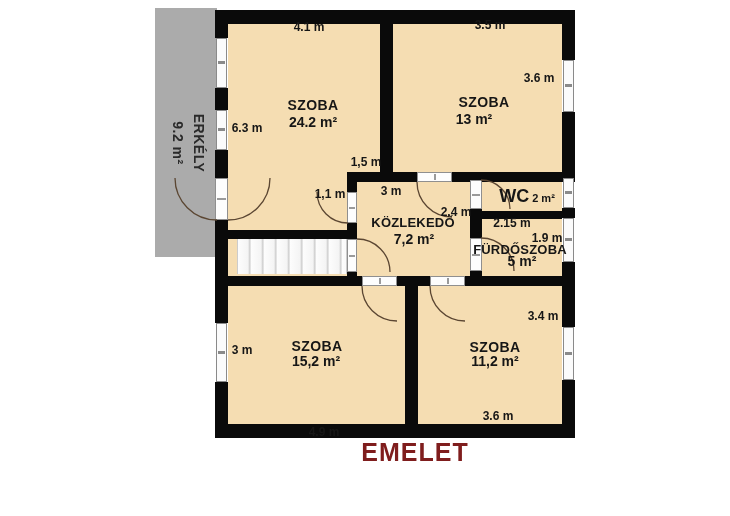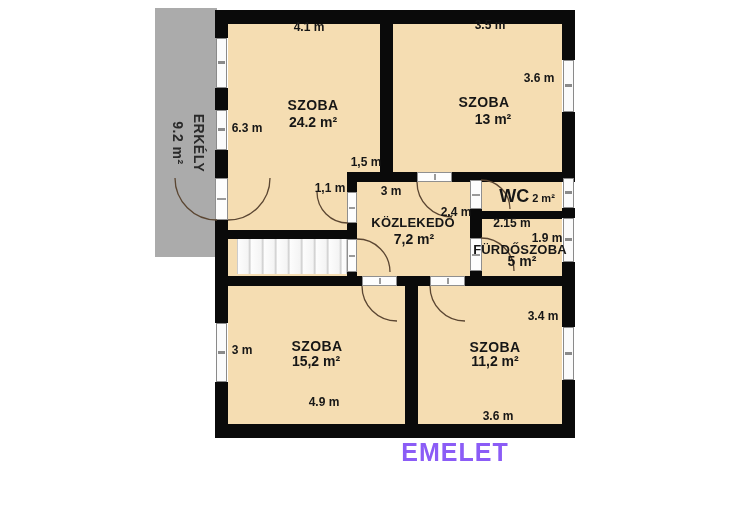--- a/index.html
+++ b/index.html
@@ -24,21 +24,21 @@
   .dim{font-size:12px;}
   .rname{font-size:14px;letter-spacing:0.4px;}
   .rname.small{font-size:13px;letter-spacing:0.2px;}
   .rarea{font-size:14px;}
   .wc-row{display:flex;align-items:baseline;gap:3px;}
   .wc-big{font-size:18px;font-weight:bold;color:#161616;text-align:center;}
   .wc-small{font-size:11px;font-weight:bold;color:#161616;}
   .balcony-lbl{position:absolute;left:188px;top:143px;transform:translate(-50%,-50%) rotate(90deg);
        text-align:center;font-weight:bold;font-size:14px;line-height:1.5;color:#2a2a2a;letter-spacing:0.5px;}
   .title{position:absolute;left:415px;top:452px;transform:translate(-50%,-50%);
-       font-size:25px;font-weight:bold;letter-spacing:1px;color:#8b5cf6;margin-left:40px;}
+       font-size:25px;font-weight:bold;letter-spacing:1px;color:#7f1d1d;}
 </style>
 </head>
 <body>
 
 <div class="plan">
 
   <div class="balcony"></div>
 
   <div class="interior"></div>
 
@@ -107,46 +107,46 @@
   <div class="balcony-lbl">
     <span>ERKÉLY</span><br>
     <span>9.2 m²</span>
   </div>
 
   <div class="lbl dim" style="left:309px;top:27px">4.1 m</div>
   <div class="lbl dim" style="left:247px;top:128px">6.3 m</div>
   <div class="lbl rname" style="left:313px;top:105px">SZOBA</div>
   <div class="lbl rarea" style="left:313px;top:122px">24.2 m²</div>
   <div class="lbl dim" style="left:366px;top:162px">1,5 m</div>
-  <div class="lbl dim" style="left:330px;top:188px">1,1 m</div>
+  <div class="lbl dim" style="left:330px;top:194px">1,1 m</div>
 
   <div class="lbl dim" style="left:490px;top:25px">3.5 m</div>
   <div class="lbl dim" style="left:539px;top:78px">3.6 m</div>
   <div class="lbl rname" style="left:484px;top:102px">SZOBA</div>
-  <div class="lbl rarea" style="left:493px;top:119px">13 m²</div>
+  <div class="lbl rarea" style="left:474px;top:119px">13 m²</div>
 
   <div class="lbl dim" style="left:391px;top:191px">3 m</div>
   <div class="lbl dim" style="left:456px;top:212px">2.4 m</div>
   <div class="lbl rname small" style="left:413px;top:222px">KÖZLEKEDŐ</div>
   <div class="lbl rarea" style="left:414px;top:239px">7,2 m²</div>
 
   <div class="lbl wc-row" style="left:527px;top:196px">
     <span class="wc-big">WC</span>
     <span class="wc-small">2 m²</span>
   </div>
 
   <div class="lbl dim" style="left:512px;top:223px">2.15 m</div>
   <div class="lbl dim" style="left:547px;top:238px">1.9 m</div>
   <div class="lbl rname small" style="left:520px;top:249px">FÜRDŐSZOBA</div>
   <div class="lbl rarea" style="left:522px;top:261px">5 m²</div>
 
   <div class="lbl dim" style="left:242px;top:350px">3 m</div>
   <div class="lbl rname" style="left:317px;top:346px">SZOBA</div>
   <div class="lbl rarea" style="left:316px;top:361px">15,2 m²</div>
-  <div class="lbl dim" style="left:324px;top:402px">4.9 m</div>
+  <div class="lbl dim" style="left:324px;top:432px">4.9 m</div>
 
   <div class="lbl dim" style="left:543px;top:316px">3.4 m</div>
   <div class="lbl rname" style="left:495px;top:347px">SZOBA</div>
   <div class="lbl rarea" style="left:495px;top:361px">11,2 m²</div>
   <div class="lbl dim" style="left:498px;top:416px">3.6 m</div>
 
   <div class="title">EMELET</div>
 </div>
 
 </body></html>

